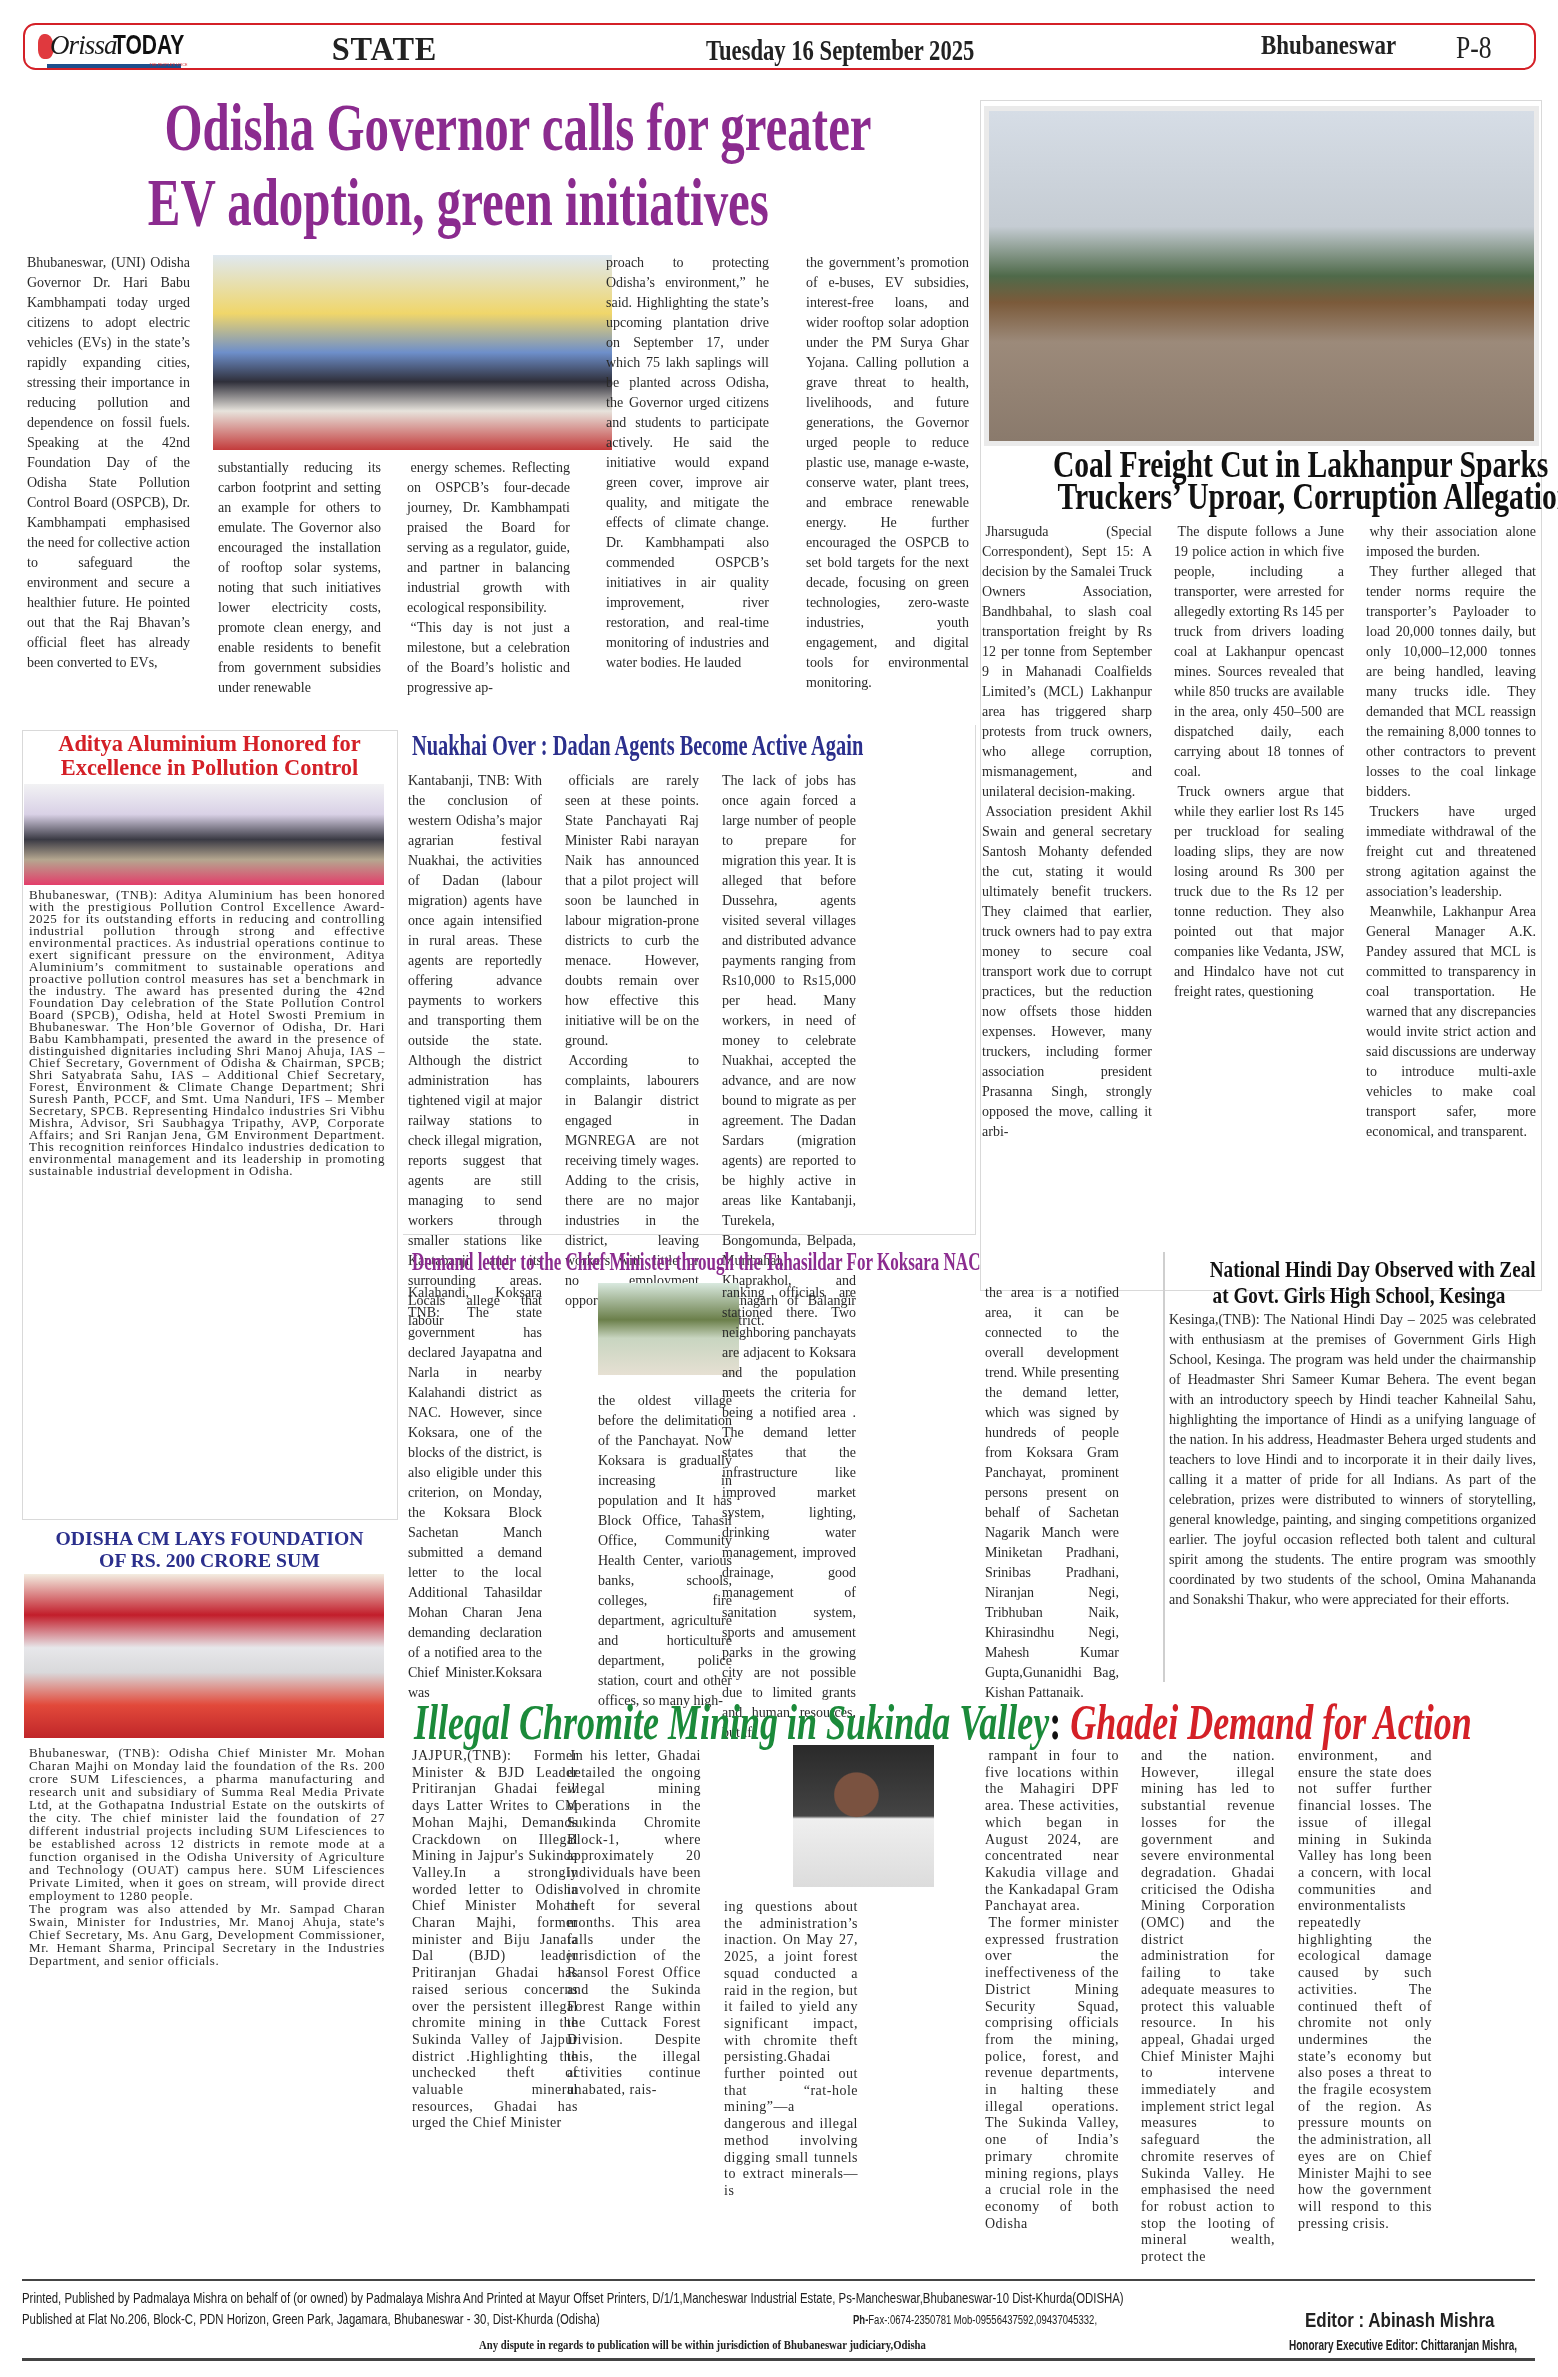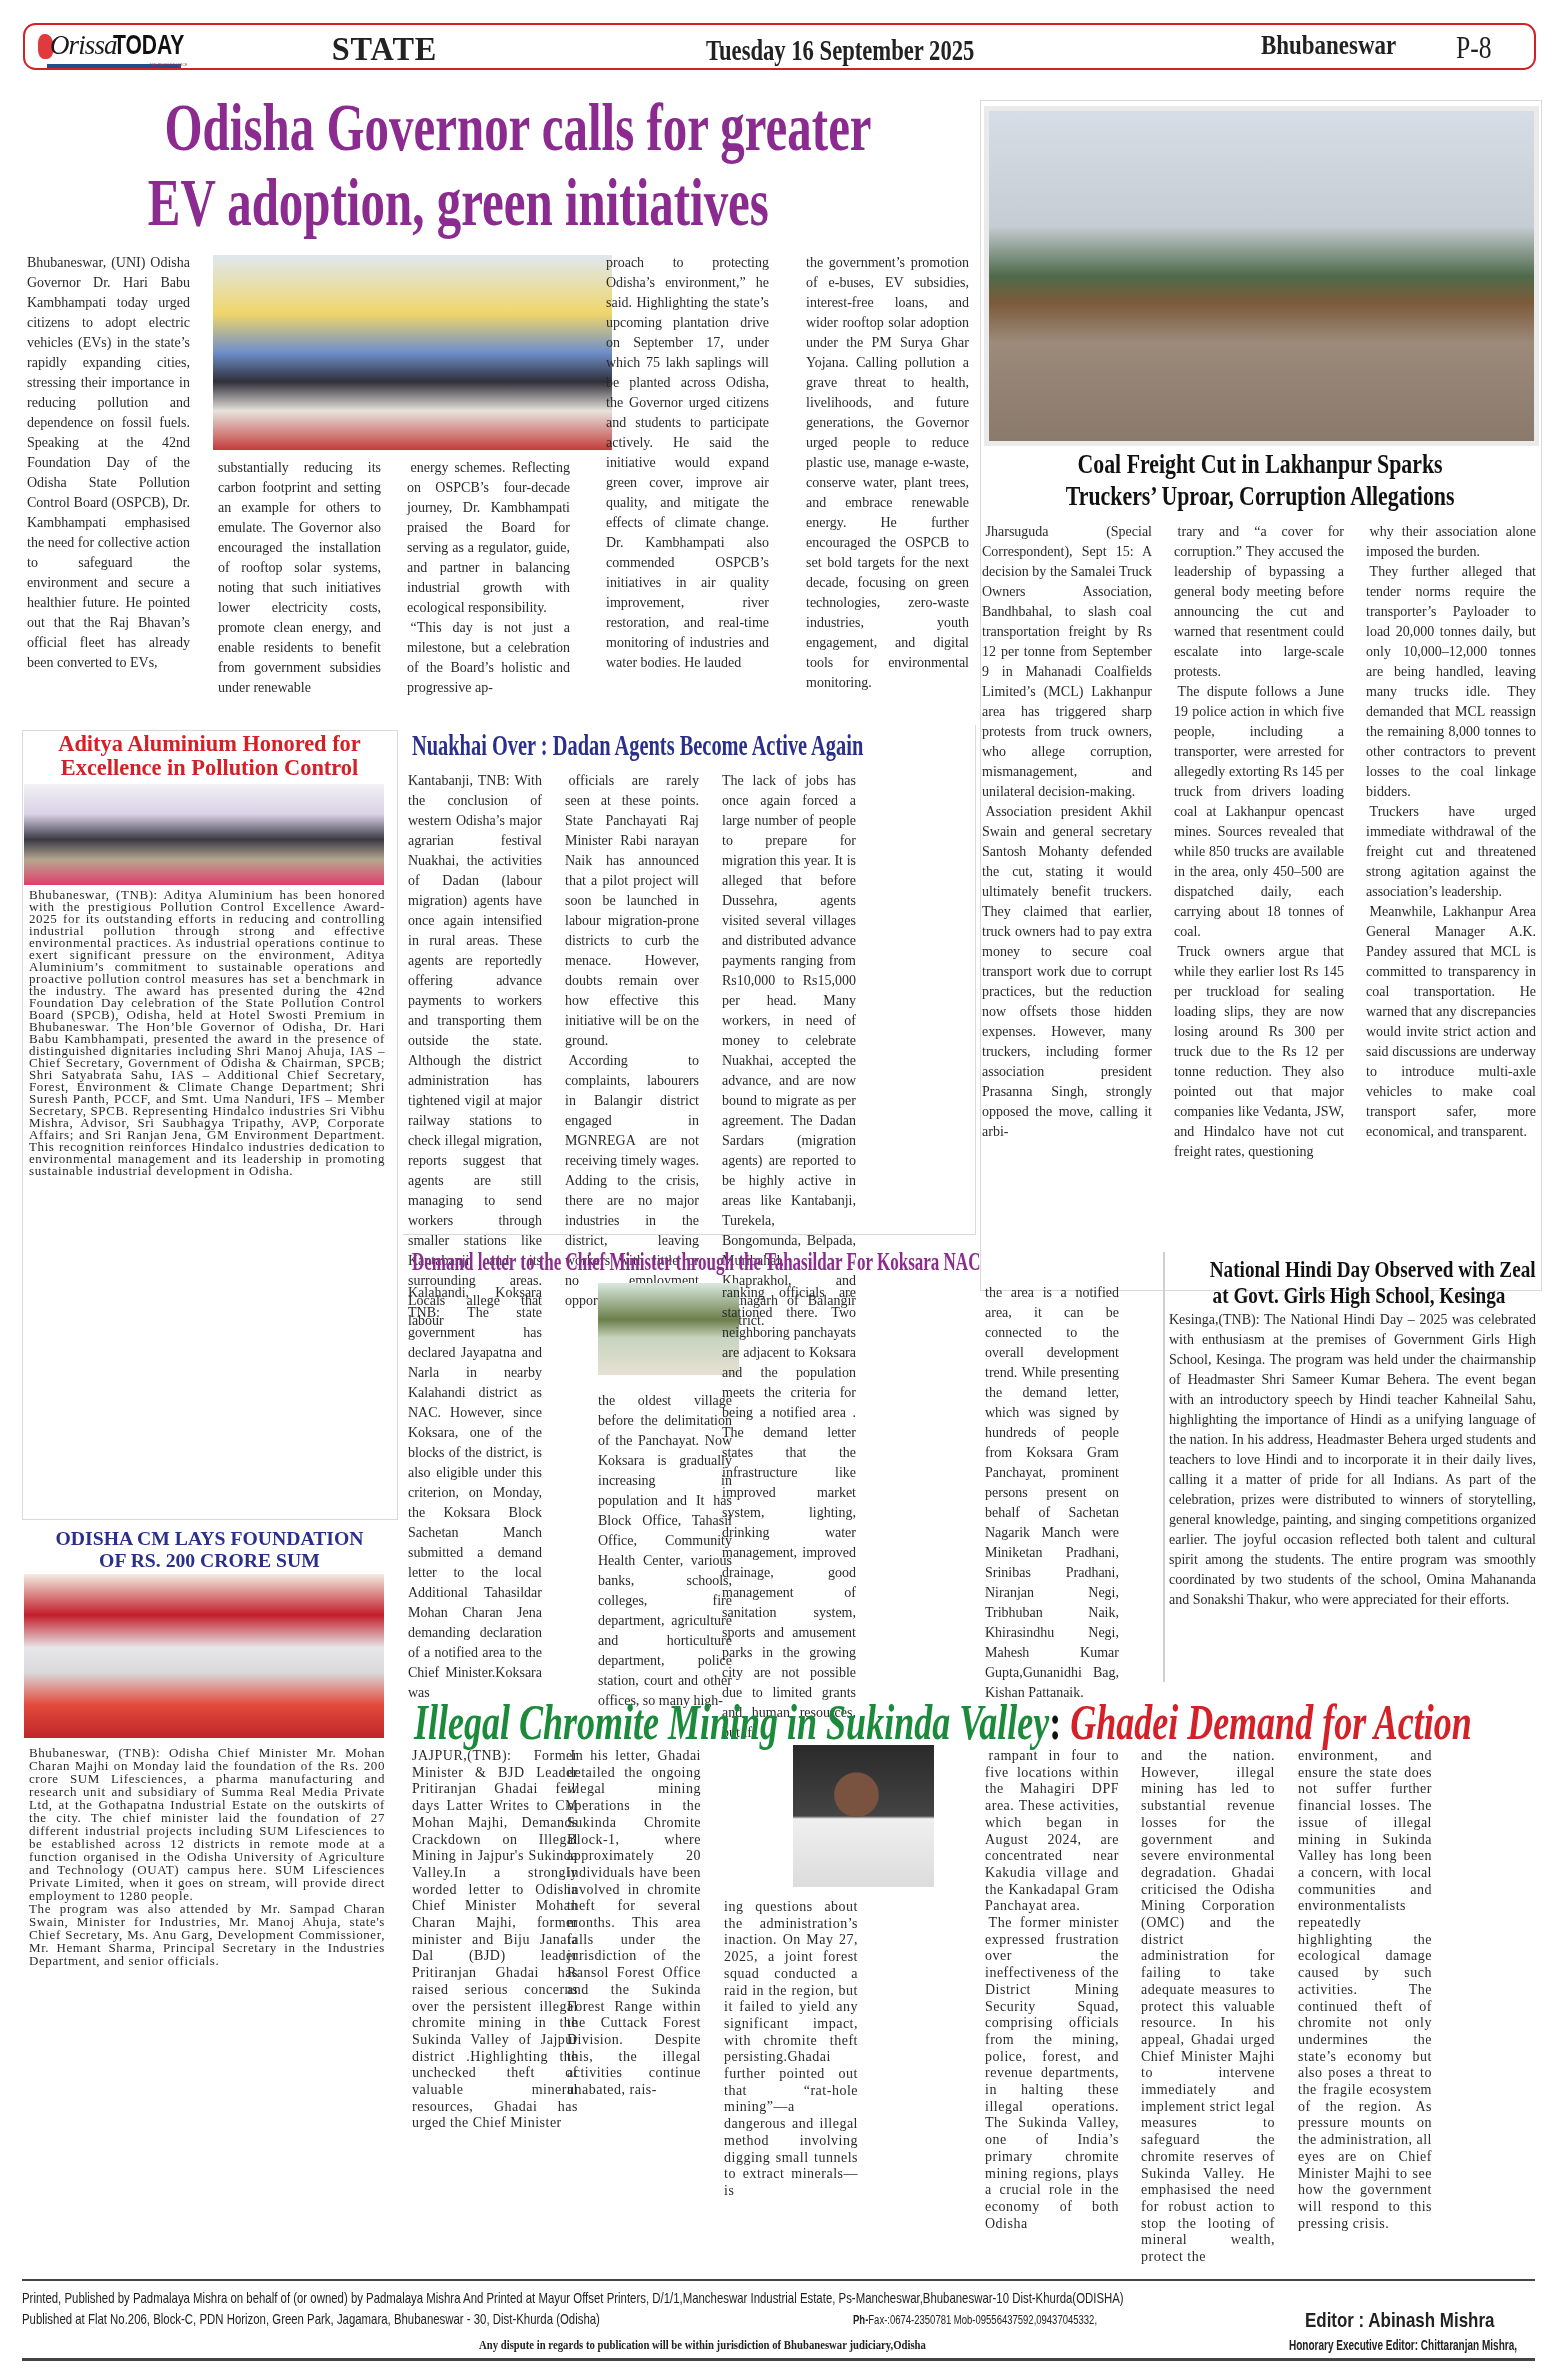--- a/index.html
+++ b/index.html
@@ -80,30 +80,29 @@
 <div class="abs txt" style="left:218px;top:458px;width:163px;">substantially reducing its carbon footprint and setting an example for others to emulate. The Governor also encouraged the installation of rooftop solar systems, noting that such initiatives lower electricity costs, promote clean energy, and enable residents to benefit from government subsidies under renewable</div>
 <div class="abs txt" style="left:407px;top:458px;width:163px;">
   <p>energy schemes. Reflecting on OSPCB’s four-decade journey, Dr. Kambhampati praised the Board for serving as a regulator, guide, and partner in balancing industrial growth with ecological responsibility.</p>
   <p>“This day is not just a milestone, but a celebration of the Board’s holistic and progressive ap-</p>
 </div>
 <div class="abs txt" style="left:606px;top:253px;width:163px;">proach to protecting Odisha’s environment,” he said. Highlighting the state’s upcoming plantation drive on September 17, under which 75 lakh saplings will be planted across Odisha, the Governor urged citizens and students to participate actively. He said the initiative would expand green cover, improve air quality, and mitigate the effects of climate change. Dr. Kambhampati also commended OSPCB’s initiatives in air quality improvement, river restoration, and real-time monitoring of industries and water bodies. He lauded</div>
 <div class="abs txt" style="left:806px;top:253px;width:163px;">the government’s promotion of e-buses, EV subsidies, interest-free loans, and wider rooftop solar adoption under the PM Surya Ghar Yojana. Calling pollution a grave threat to health, livelihoods, and future generations, the Governor urged people to reduce plastic use, manage e-waste, conserve water, plant trees, and embrace renewable energy. He further encouraged the OSPCB to set bold targets for the next decade, focusing on green technologies, zero-waste industries, youth engagement, and digital tools for environmental monitoring.</div>
 
 <div class="abs boxed" style="left:980px;top:100px;width:562px;height:1191px;"></div>
 <div class="abs photo photo-coal"></div>
-<div class="abs black-head" style="left:983px;top:448px;width:555px;font-size:28px;line-height:32px;">
+<div class="abs black-head" style="left:983px;top:448px;width:555px;font-size:38px;line-height:32px;">
   <span class="condensed-head" style="transform:scaleX(0.78);transform-origin:center;">Coal Freight Cut in Lakhanpur Sparks</span><br>
   <span class="condensed-head" style="transform:scaleX(0.78);transform-origin:center;">Truckers’ Uproar, Corruption Allegations</span>
 </div>
 <div class="abs txt" style="left:982px;top:522px;width:170px;">
   <p>Jharsuguda (Special Correspondent), Sept 15: A decision by the Samalei Truck Owners Association, Bandhbahal, to slash coal transportation freight by Rs 12 per tonne from September 9 in Mahanadi Coalfields Limited’s (MCL) Lakhanpur area has triggered sharp protests from truck owners, who allege corruption, mismanagement, and unilateral decision-making.</p>
   <p>Association president Akhil Swain and general secretary Santosh Mohanty defended the cut, stating it would ultimately benefit truckers. They claimed that earlier, truck owners had to pay extra money to secure coal transport work due to corrupt practices, but the reduction now offsets those hidden expenses. However, many truckers, including former association president Prasanna Singh, strongly opposed the move, calling it arbi-</p>
 </div>
 <div class="abs txt" style="left:1174px;top:522px;width:170px;">
-  <p>trary and “a cover for corruption.” They accused the leadership of bypassing a general body meeting before announcing the cut and warned that resentment could escalate into large-scale protests.</p>
   <p>The dispute follows a June 19 police action in which five people, including a transporter, were arrested for allegedly extorting Rs 145 per truck from drivers loading coal at Lakhanpur opencast mines. Sources revealed that while 850 trucks are available in the area, only 450–500 are dispatched daily, each carrying about 18 tonnes of coal.</p>
   <p>Truck owners argue that while they earlier lost Rs 145 per truckload for sealing loading slips, they are now losing around Rs 300 per truck due to the Rs 12 per tonne reduction. They also pointed out that major companies like Vedanta, JSW, and Hindalco have not cut freight rates, questioning</p>
 </div>
 <div class="abs txt" style="left:1366px;top:522px;width:170px;">
   <p>why their association alone imposed the burden.</p>
   <p>They further alleged that tender norms require the transporter’s Payloader to load 20,000 tonnes daily, but only 10,000–12,000 tonnes are being handled, leaving many trucks idle. They demanded that MCL reassign the remaining 8,000 tonnes to other contractors to prevent losses to the coal linkage bidders.</p>
   <p>Truckers have urged immediate withdrawal of the freight cut and threatened strong agitation against the association’s leadership.</p>
   <p>Meanwhile, Lakhanpur Area General Manager A.K. Pandey assured that MCL is committed to transparency in coal transportation. He warned that any discrepancies would invite strict action and said discussions are underway to introduce multi-axle vehicles to make coal transport safer, more economical, and transparent.</p>
 </div>
 

